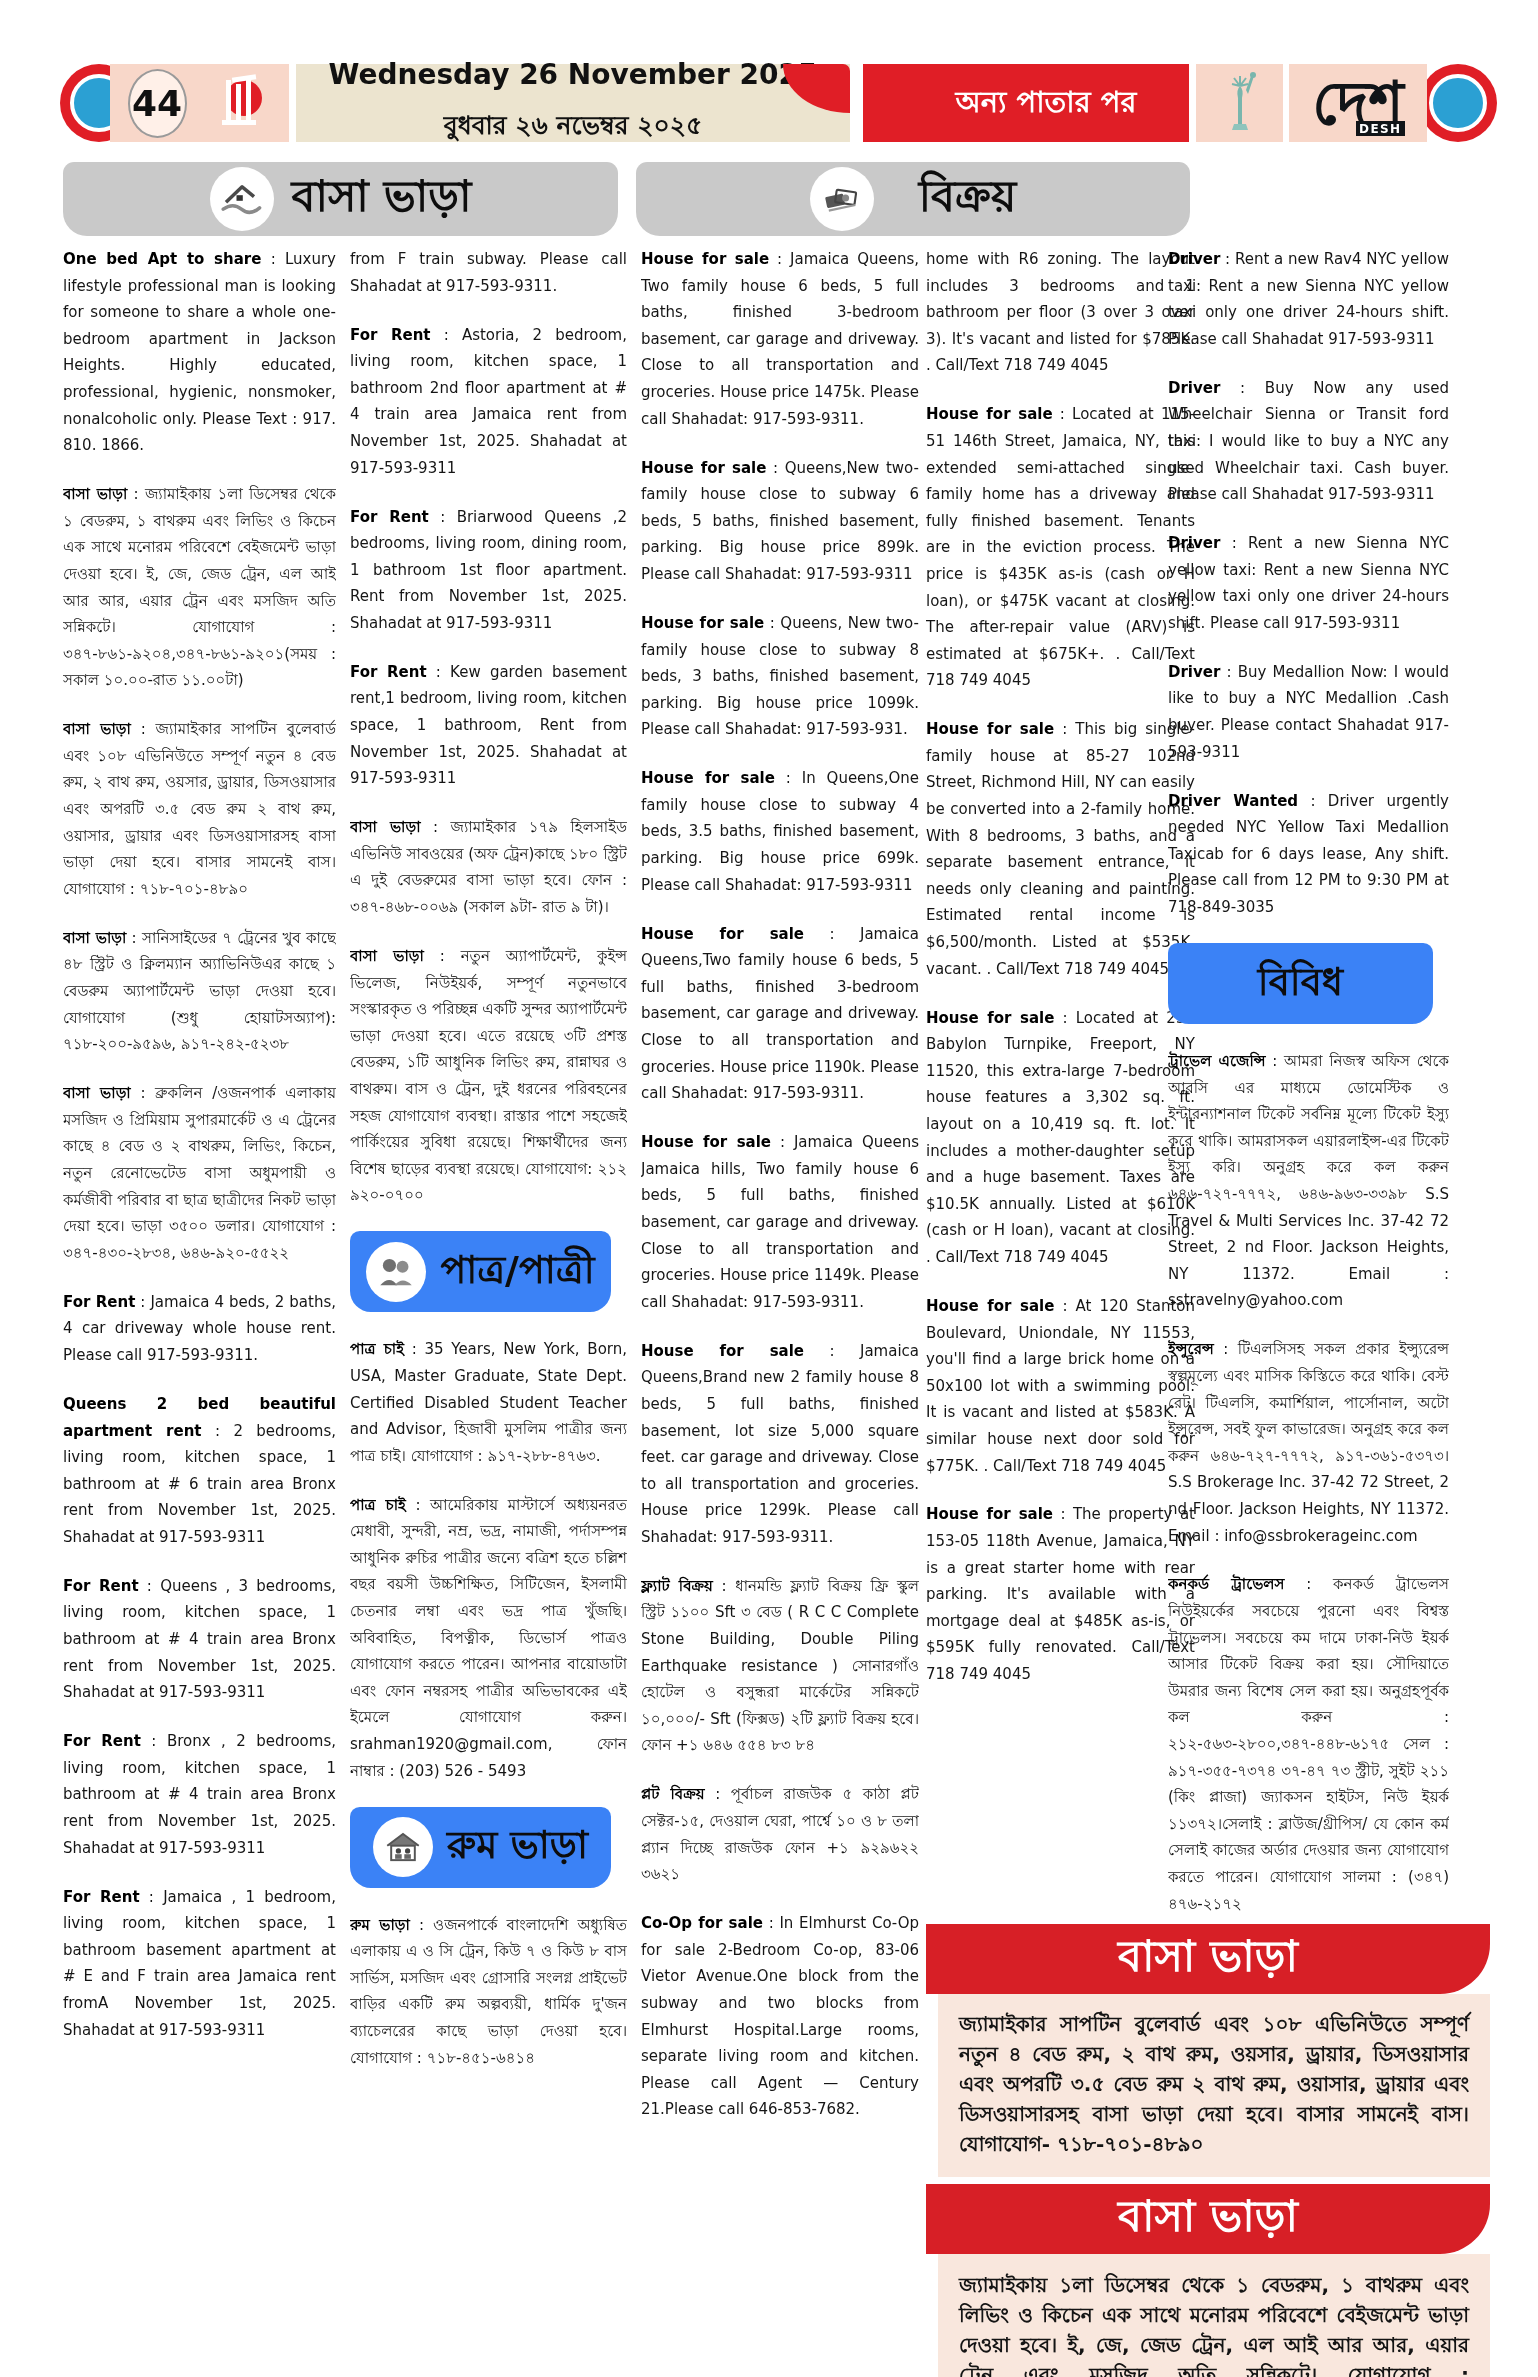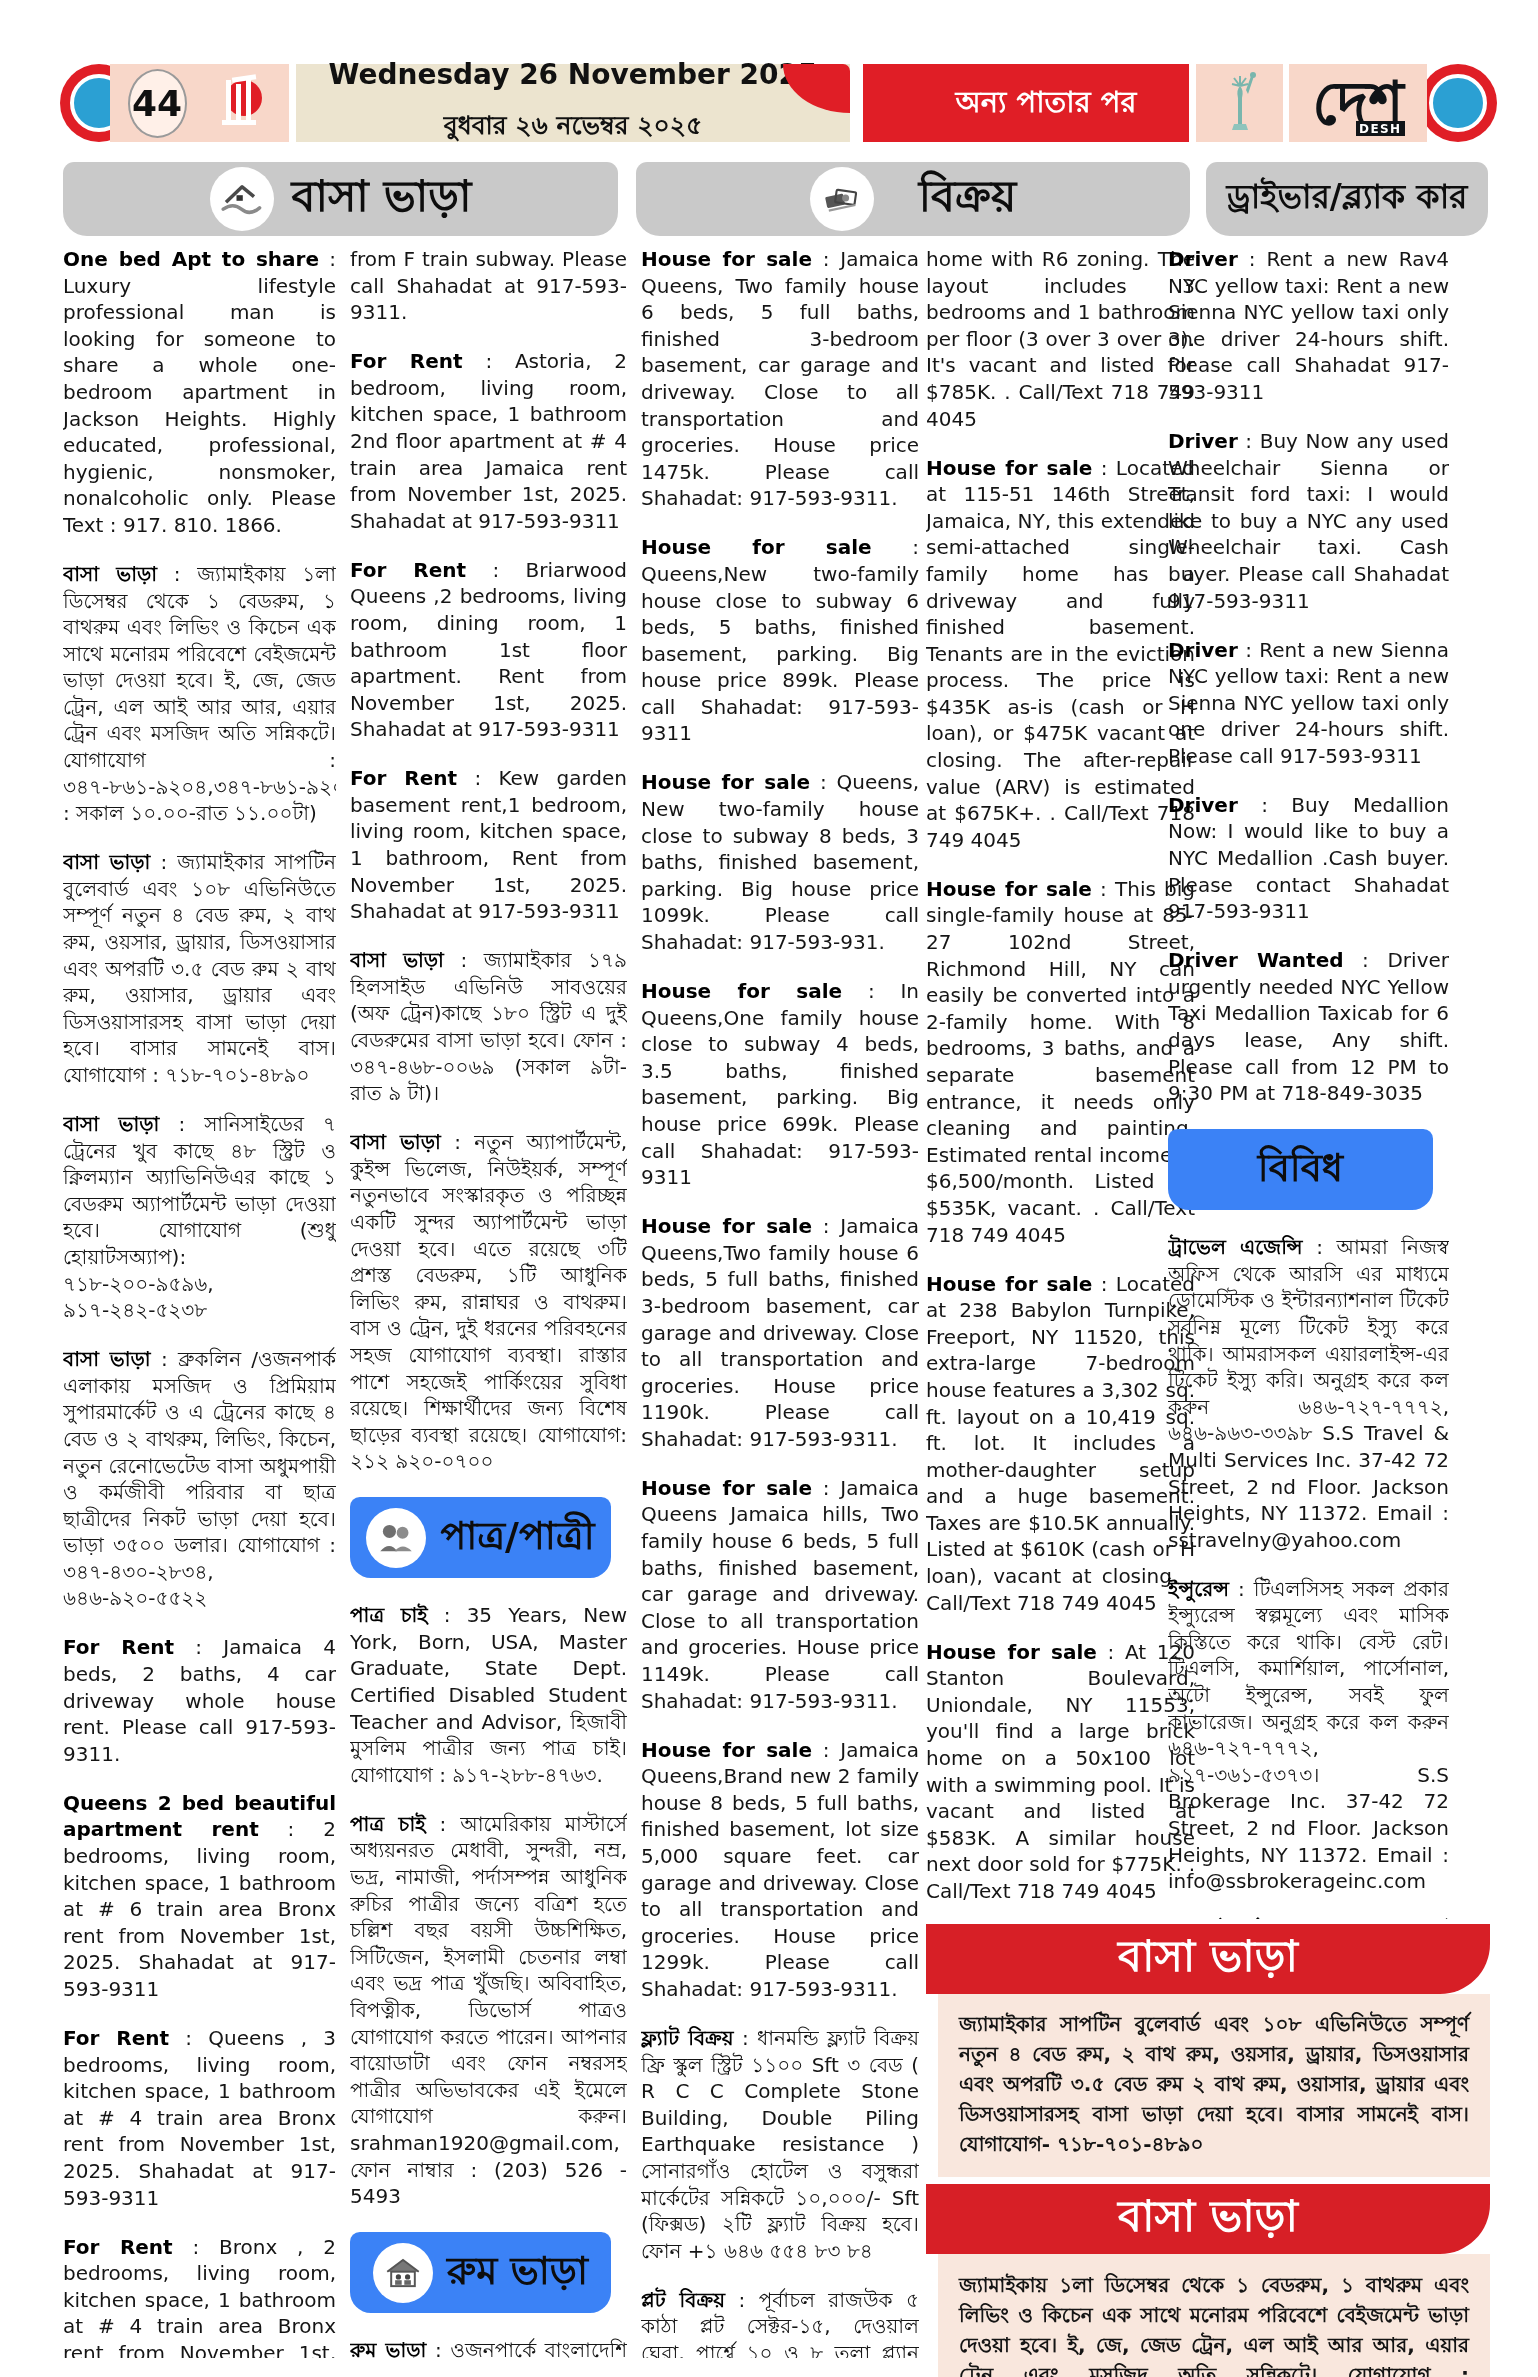--- a/index.html
+++ b/index.html
@@ -37,21 +37,21 @@
   #hdr-driver .label { font-size:33px; }
   .icn { width:64px; height:64px; background:#fff; border-radius:50%; display:flex; align-items:center; justify-content:center; flex:0 0 auto; }
   .icn svg { width:70%; height:70%; }
   
   .col { position:absolute; top:246px; overflow:hidden; }
   #col-1 { left:63px;   width:273px; height:2112px; }
   #col-2 { left:350px;  width:277px; height:2112px; }
   #col-3 { left:641px;  width:278px; height:2112px; }
   #col-4 { left:926px; width:269px; height:1664px; }
   #col-5 { left:1168px; width:281px; height:1673px; }
-  .ad { font-size:20px; line-height:26.6px; text-align:justify; margin-bottom:22.4px; color:#151515; }
+  .ad { font-size:15px; line-height:26.6px; text-align:justify; margin-bottom:22.4px; color:#151515; }
   .ad .lead { font-weight:bold; color:#000; }
   .section-head { height:81px; background:#3b82f6; border-radius:9.8px 9.8px 21px 21px; margin:7px 16px 24px 0;
                   display:flex; align-items:center; justify-content:center; gap:14px; padding:0 7px; }
   .section-head .sh-label { font-size:38px; font-weight:bold; color:#0d0d0d; white-space:nowrap; }
   .section-head .icn { width:60px; height:60px; }
   
   #red-boxes { position:absolute; left:926px; top:1924px; width:564px; z-index:4; }
   .red-box { margin-bottom:7px; }
   .red-box .bar { background:#d71f26; height:70px; display:flex; align-items:center; justify-content:center;
                   border-radius:0 0 50px 0; }
@@ -114,23 +114,20 @@
   <div class="span-head" id="hdr-sale">
     <span class="icn">
         <svg viewBox="0 0 64 64">
           <rect x="10" y="26" width="26" height="16" rx="2" fill="#555" transform="rotate(-12 23 34)"></rect>
           <rect x="24" y="20" width="28" height="18" rx="2" fill="none" stroke="#444" stroke-width="3" transform="rotate(8 38 29)"></rect>
           <circle cx="38" cy="30" r="5" fill="#888"></circle>
           <path d="M14 48 L52 40" stroke="#999" stroke-width="3"></path>
         </svg>
       </span>
     <span class="label">বিক্রয়</span>
-  </div>
-  <div class="span-head" id="hdr-driver">
-    <span class="label">ড্রাইভার/ব্ল্যাক কার</span>
   </div>
 
   <div class="col" id="col-1">
       <p class="ad"><b class="lead">One bed Apt to share</b> : Luxury lifestyle professional man is looking for someone to share a whole one-bedroom apartment in Jackson Heights. Highly educated, professional, hygienic, nonsmoker, nonalcoholic only. Please Text : 917. 810. 1866.</p>
       <p class="ad"><b class="lead">বাসা ভাড়া</b> : জ্যামাইকায় ১লা ডিসেম্বর থেকে ১ বেডরুম, ১ বাথরুম এবং লিভিং ও কিচেন এক সাথে মনোরম পরিবেশে বেইজমেন্ট ভাড়া দেওয়া হবে। ই, জে, জেড ট্রেন, এল আই আর আর, এয়ার ট্রেন এবং মসজিদ অতি সন্নিকটে। যোগাযোগ : ৩৪৭-৮৬১-৯২০৪,৩৪৭-৮৬১-৯২০১(সময় : সকাল ১০.০০-রাত ১১.০০টা)</p>
       <p class="ad"><b class="lead">বাসা ভাড়া</b> : জ্যামাইকার সাপটিন বুলেবার্ড এবং ১০৮ এভিনিউতে সম্পূর্ণ নতুন ৪ বেড রুম, ২ বাথ রুম, ওয়সার, ড্রায়ার, ডিসওয়াসার এবং অপরটি ৩.৫ বেড রুম ২ বাথ রুম, ওয়াসার, ড্রায়ার এবং ডিসওয়াসারসহ বাসা ভাড়া দেয়া হবে। বাসার সামনেই বাস। যোগাযোগ : ৭১৮-৭০১-৪৮৯০</p>
       <p class="ad"><b class="lead">বাসা ভাড়া</b> : সানিসাইডের ৭ ট্রেনের খুব কাছে ৪৮ স্ট্রিট ও ক্নিলম্যান অ্যাভিনিউএর কাছে ১ বেডরুম অ্যাপার্টমেন্ট ভাড়া দেওয়া হবে। যোগাযোগ (শুধু হোয়াটসঅ্যাপ): ৭১৮-২০০-৯৫৯৬, ৯১৭-২৪২-৫২৩৮</p>
       <p class="ad"><b class="lead">বাসা ভাড়া</b> : ব্রুকলিন /ওজনপার্ক এলাকায় মসজিদ ও প্রিমিয়াম সুপারমার্কেট ও এ ট্রেনের কাছে ৪ বেড ও ২ বাথরুম, লিভিং, কিচেন, নতুন রেনোভেটেড বাসা অধুমপায়ী ও কর্মজীবী পরিবার বা ছাত্র ছাত্রীদের নিকট ভাড়া দেয়া হবে। ভাড়া ৩৫০০ ডলার। যোগাযোগ : ৩৪৭-৪৩০-২৮৩৪, ৬৪৬-৯২০-৫৫২২</p>
       <p class="ad"><b class="lead">For Rent</b> : Jamaica 4 beds, 2 baths, 4 car driveway whole house rent. Please call 917-593-9311.</p>
       <p class="ad"><b class="lead">Queens 2 bed beautiful apartment rent</b> : 2 bedrooms, living room, kitchen space, 1 bathroom at # 6 train area Bronx rent from November 1st, 2025. Shahadat at 917-593-9311</p>

